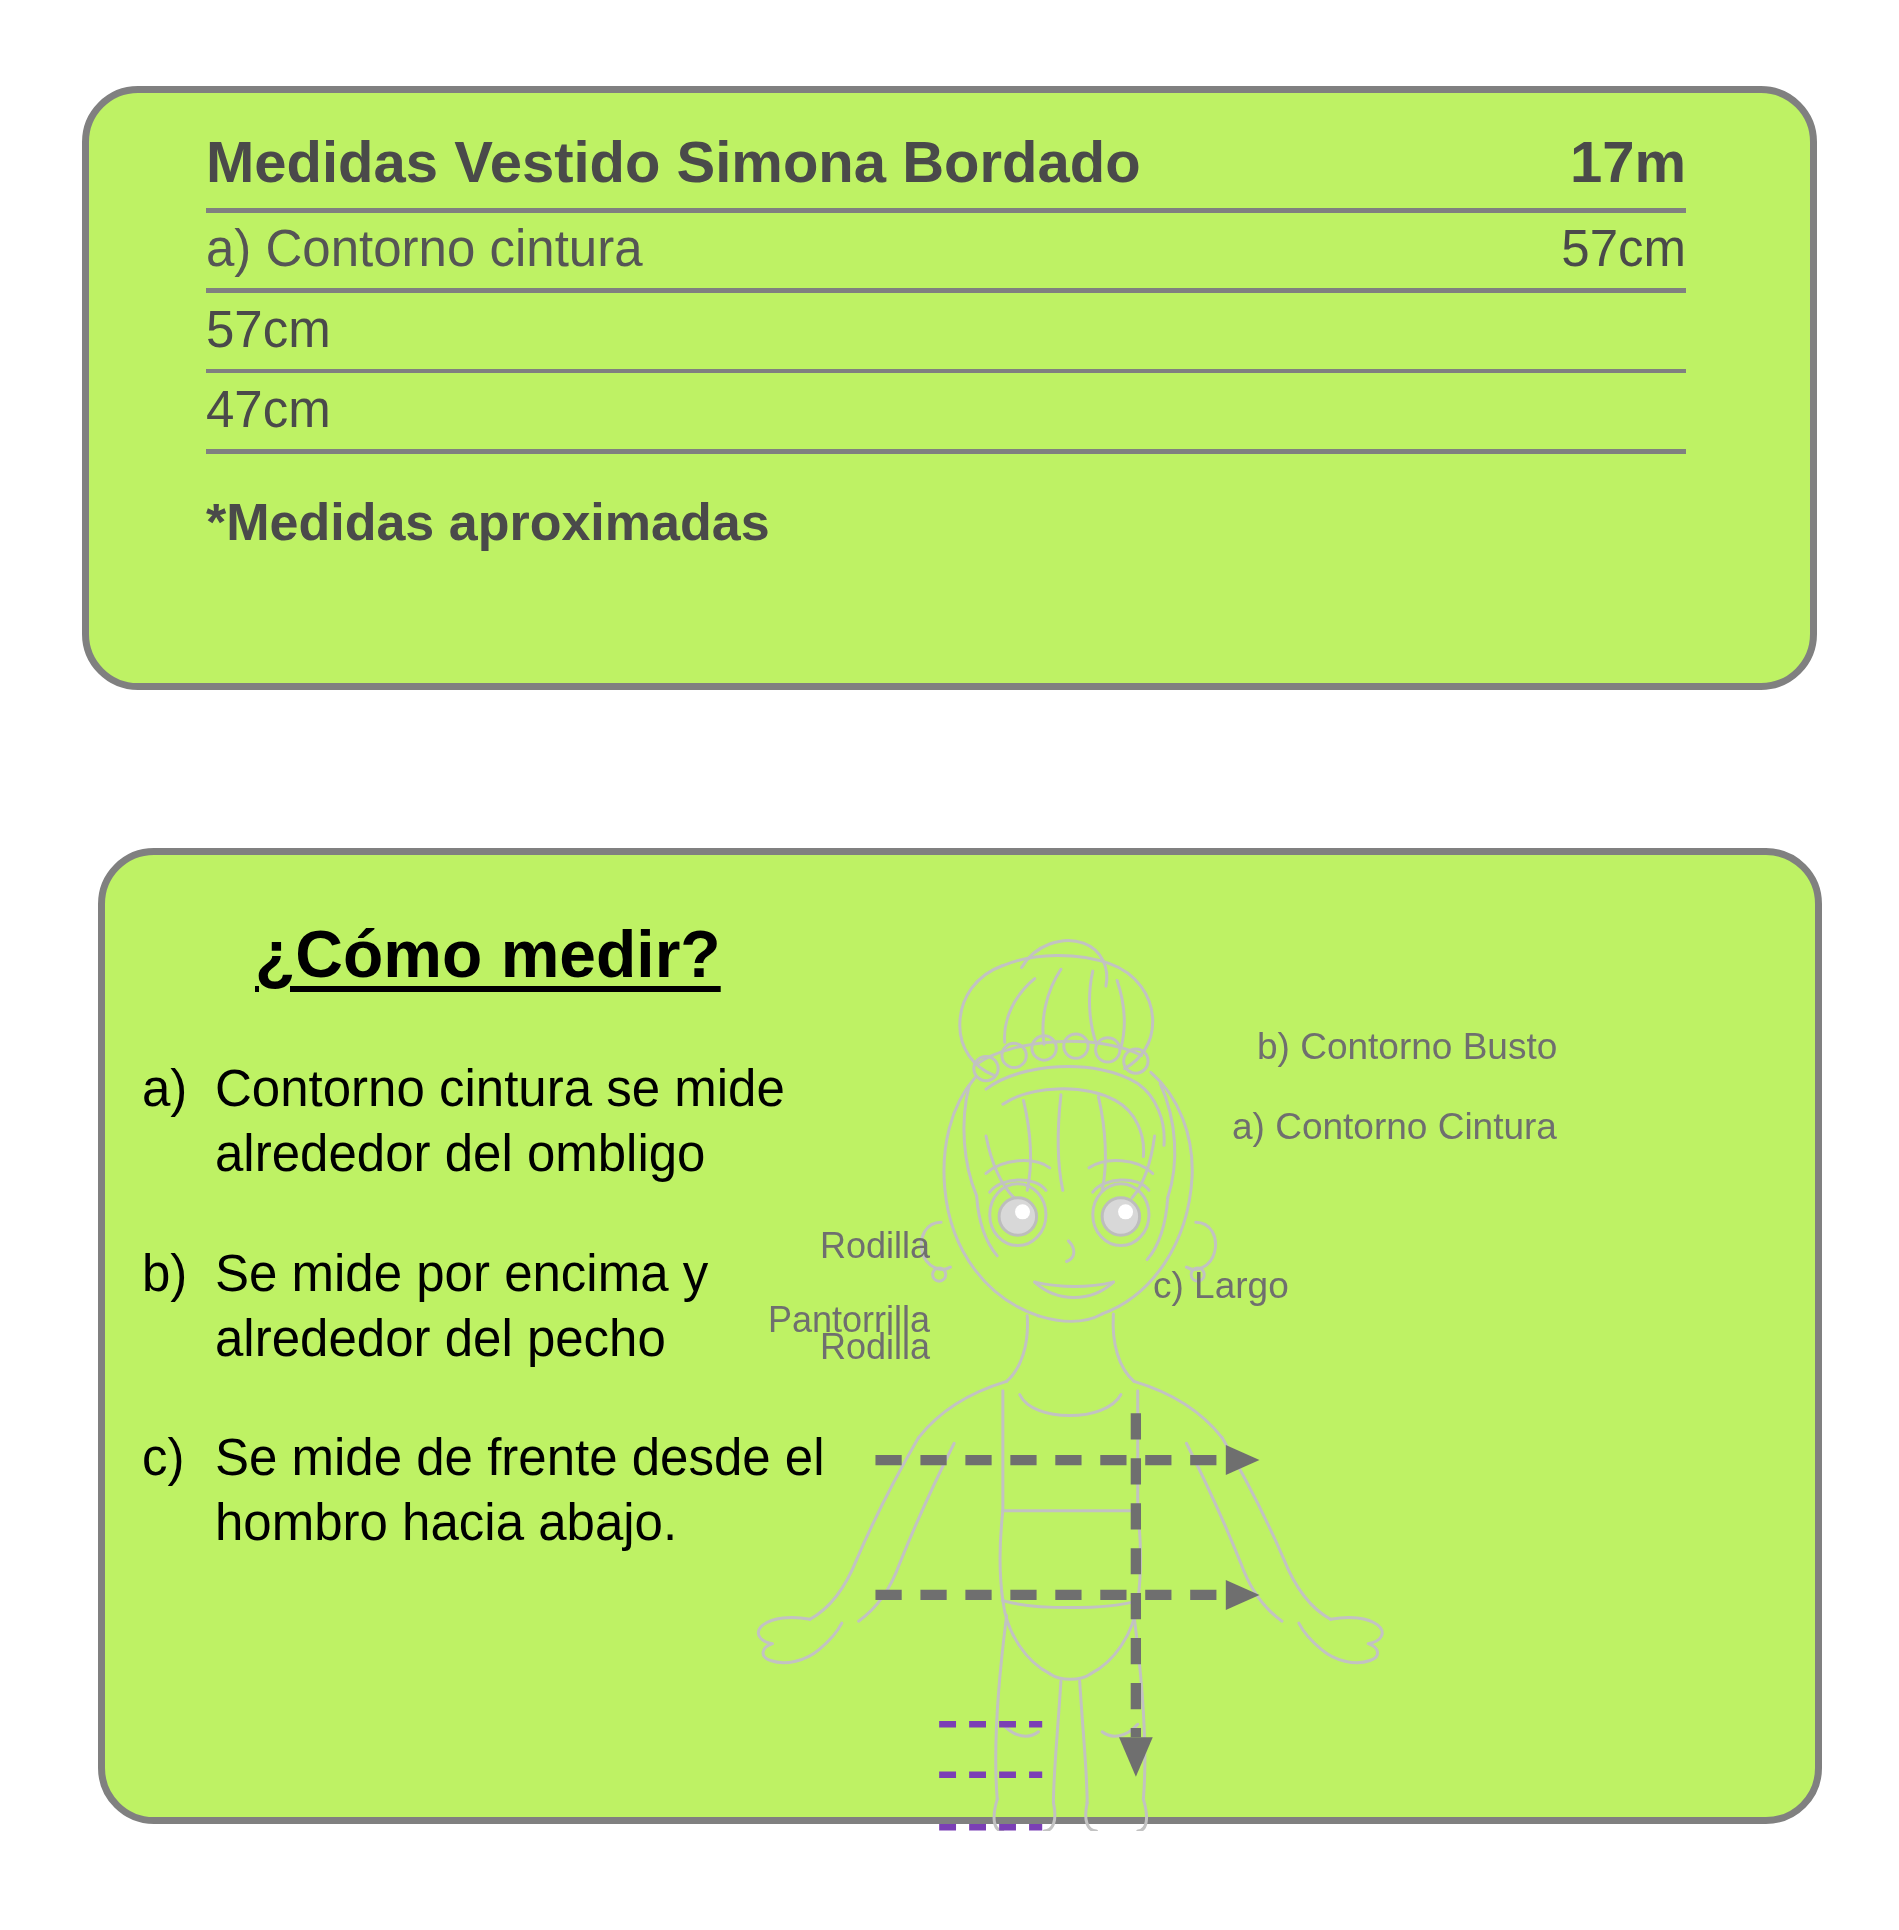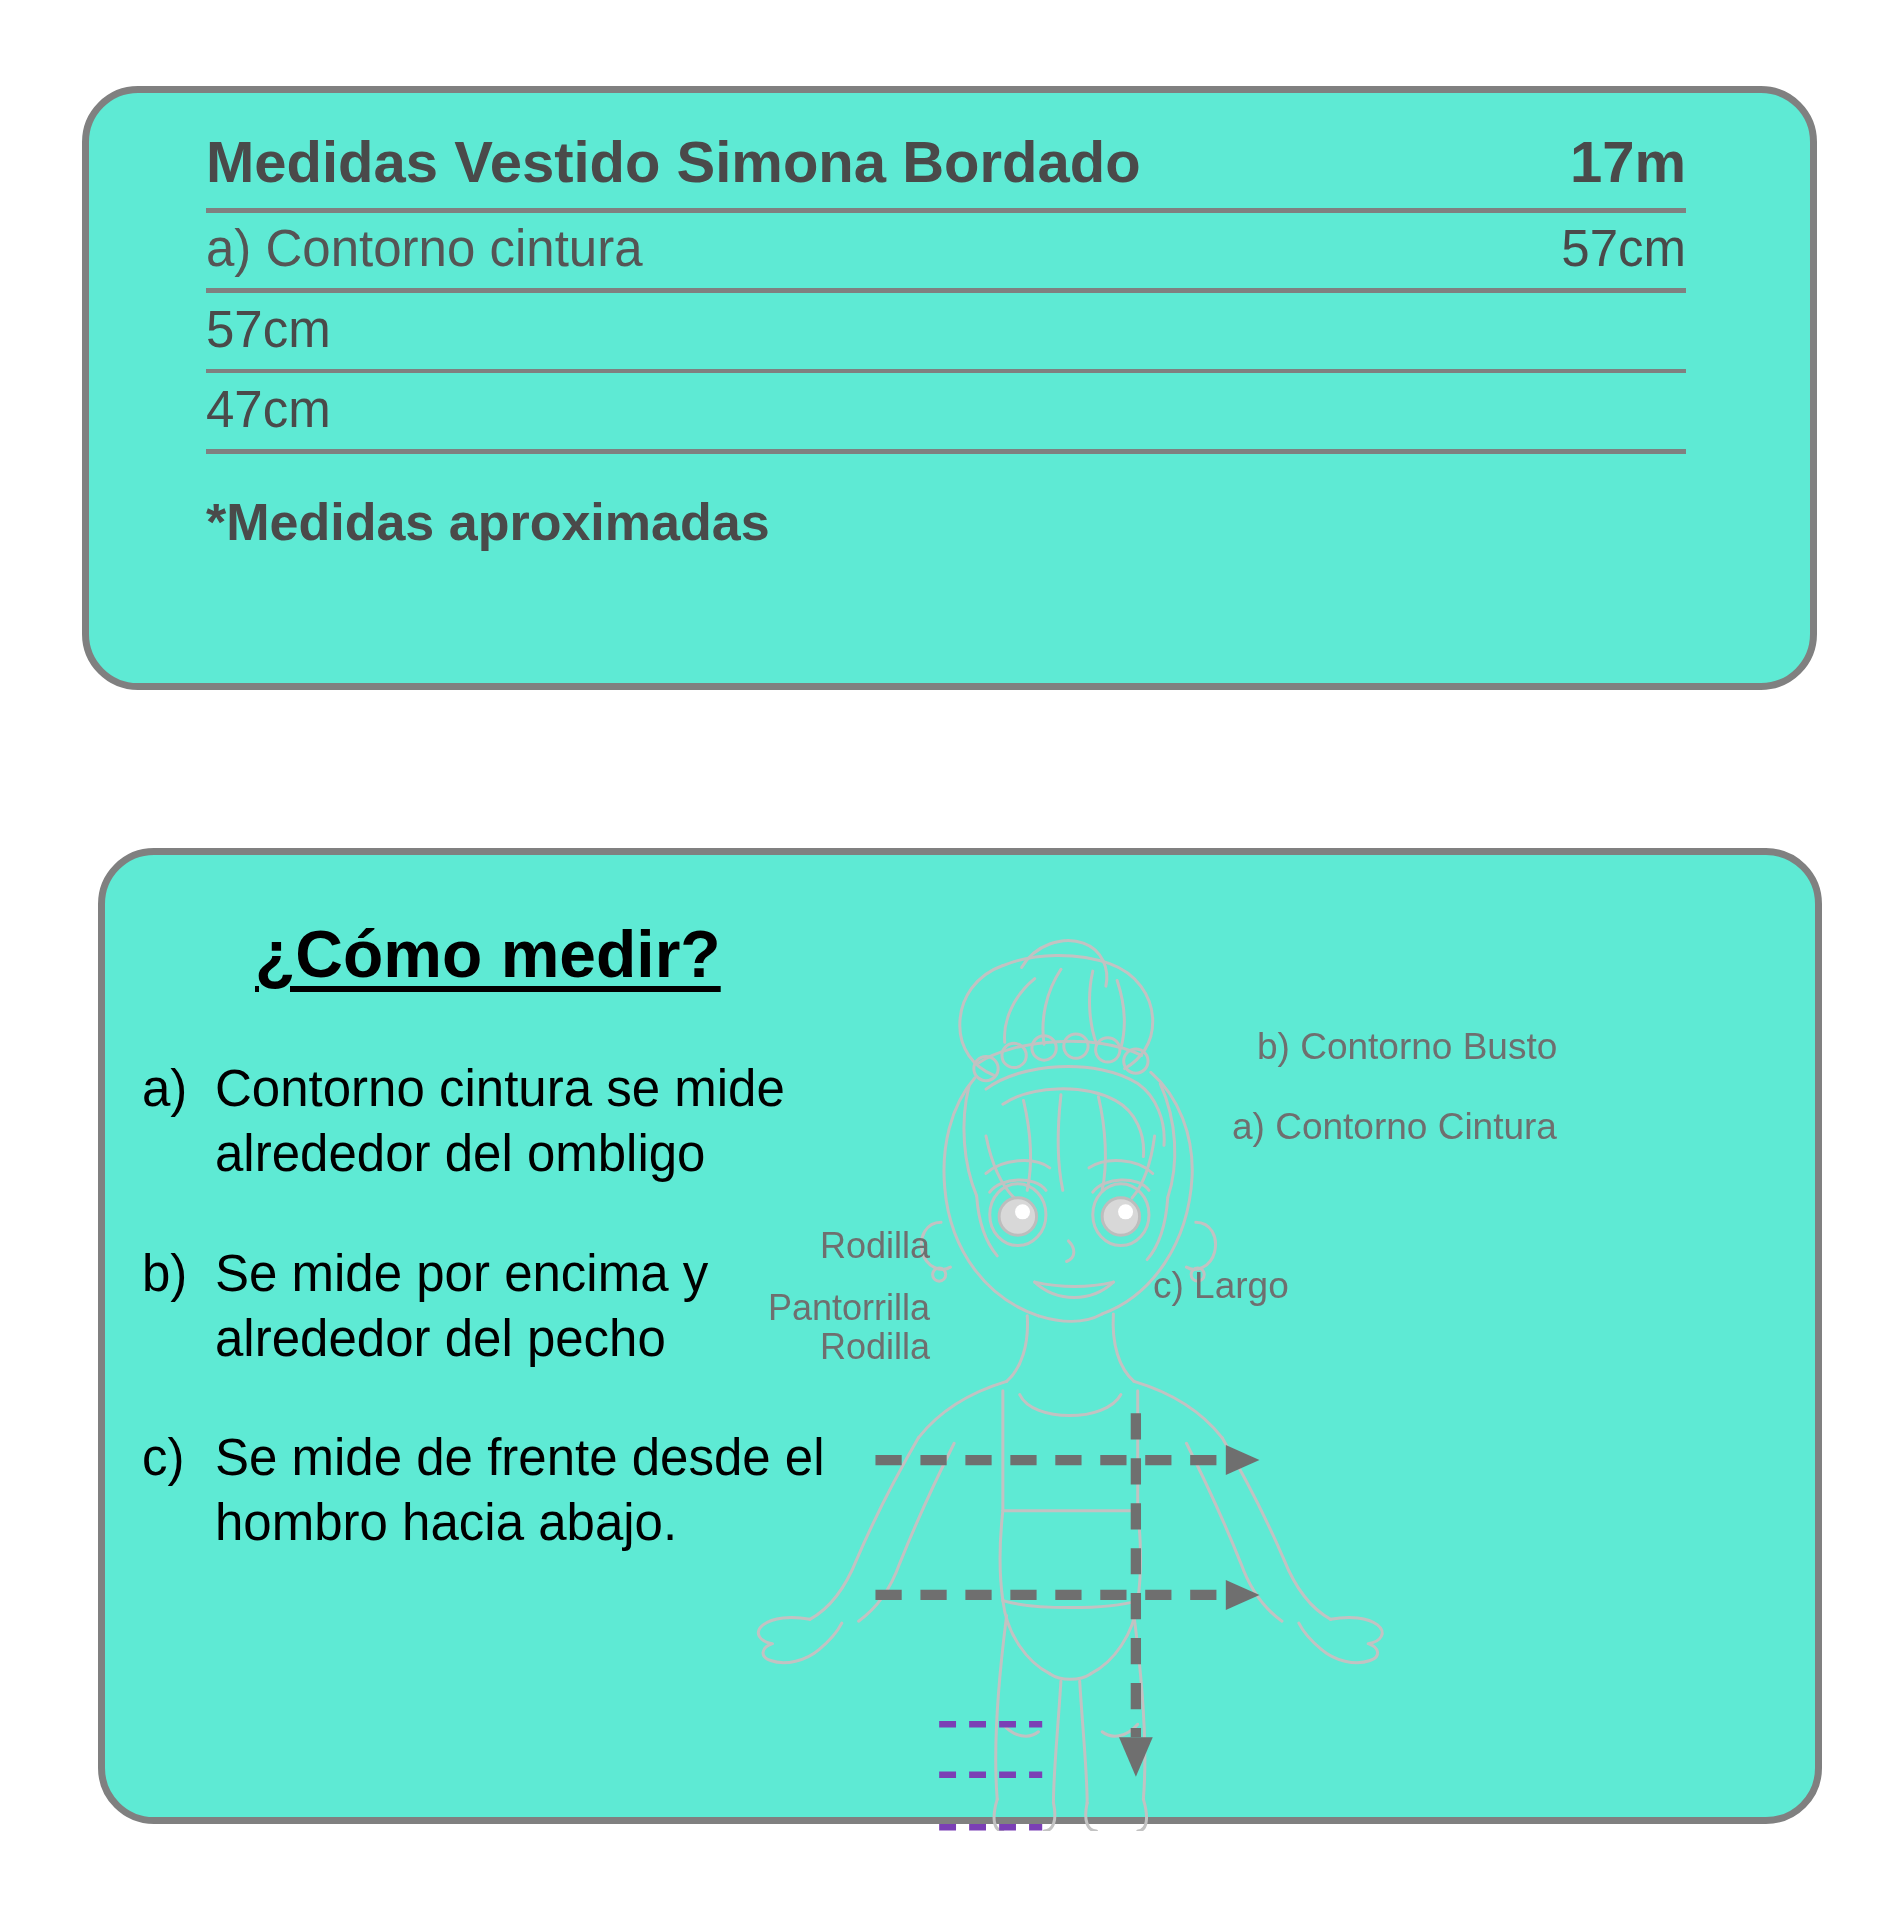--- a/index.html
+++ b/index.html
@@ -14,21 +14,21 @@
     font-family: "Liberation Sans", sans-serif;
     overflow: hidden;
   }
 
   
   .panel {
     position: absolute;
     box-sizing: border-box;
     border: 7.5px solid #808080;
     border-radius: 56px;
-    background: #5eead4;
+    background: #bef264;
   }
   #measurements-panel {
     left: 82px;
     top: 86px;
     width: 1735px;
     height: 604px;
   }
 
   .table-wrap {
     position: absolute;
@@ -147,21 +147,21 @@
   #label-largo { left: 448px; top: 410px; }
 
   .leg-label {
     position: absolute;
     color: #6f6f6f;
     font-size: 36px;
     white-space: nowrap;
     text-align: right;
   }
   #label-rodilla { left: 0px; top: 370px; width: 225px; }
-  #label-pantorrilla { left: 0px; top: 432px; width: 225px; }
+  #label-pantorrilla { left: 0px; top: 444px; width: 225px; }
   #label-tobillos { left: 0px; top: 471px; width: 225px; }
 </style>
 </head>
 <body>
 
 <div class="panel" id="measurements-panel">
   <div class="table-wrap">
 
     <div class="tbl-row" id="title-row">
       <div class="tbl-label">Medidas Vestido Simona Bordado</div>

